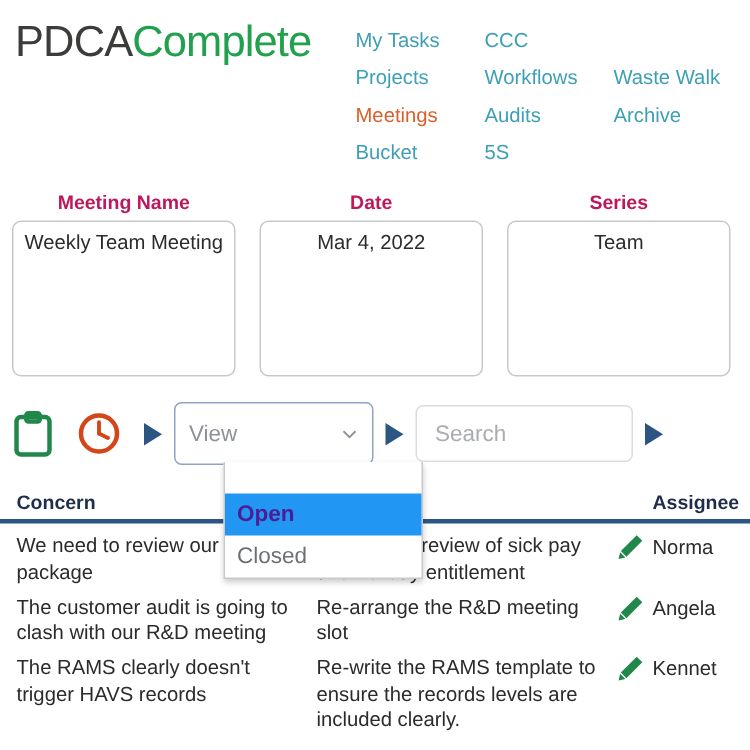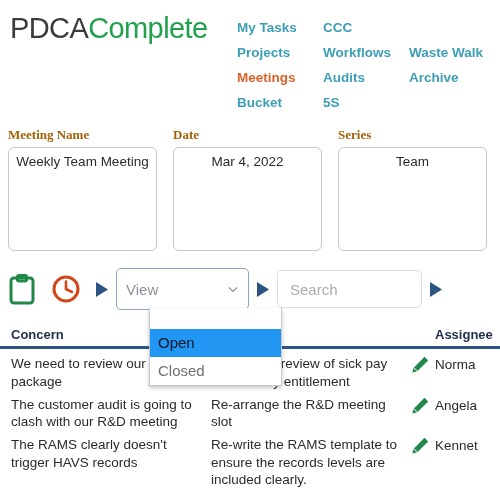--- a/index.html
+++ b/index.html
@@ -55,45 +55,44 @@
   }
   .nav-col { width: 86px; flex: 0 0 86px; }
   .nav-col.wide { width: 100px; flex: 0 0 100px; }
   .nav-link {
     font-size: 13.5px;
     color: #3d9fb5;
     text-decoration: none;
     white-space: nowrap;
     line-height: 1;
     display: inline-block;
-    font-weight: bold;
   }
   .nav-link.active { color: #d9602a; }
 
   
   .info-strip {
     position: absolute;
     left: 0;
     top: 128px;
     width: 520px;
     display: flex;
   }
   .info-col {
     width: 165px;
     flex: 0 0 165px;
     padding: 0 8px;
   }
   .info-label {
+    text-align: center;
     font-size: 13px;
     font-weight: bold;
-    color: #a16207;
+    color: #be185d;
     margin-bottom: 5px;
     line-height: 1.1;
     white-space: nowrap;
-    font-family: Liberation Serif, serif;
   }
   .info-box {
     border: 1px solid #c8c8c8;
     border-radius: 6px;
     height: 104px;
     background: #fff;
     padding: 6px 4px 0 4px;
   }
   .info-value {
     text-align: center;
@@ -193,21 +192,22 @@
     font-size: 15px;
     line-height: 1;
     padding: 6px 8px 7px 8px;
     color: #6c7075;
     cursor: pointer;
     white-space: nowrap;
   }
   .dd-option.blank { height: 21px; padding: 0; }
   .dd-option.selected {
     background: #2196f3;
-    color: #0f172a;
+    color: #4c1d95;
+    font-weight: bold;
   }
 
   
   .table {
     position: absolute;
     left: 0;
     top: 328px;
     width: 560px;
   }
   .t-head {

